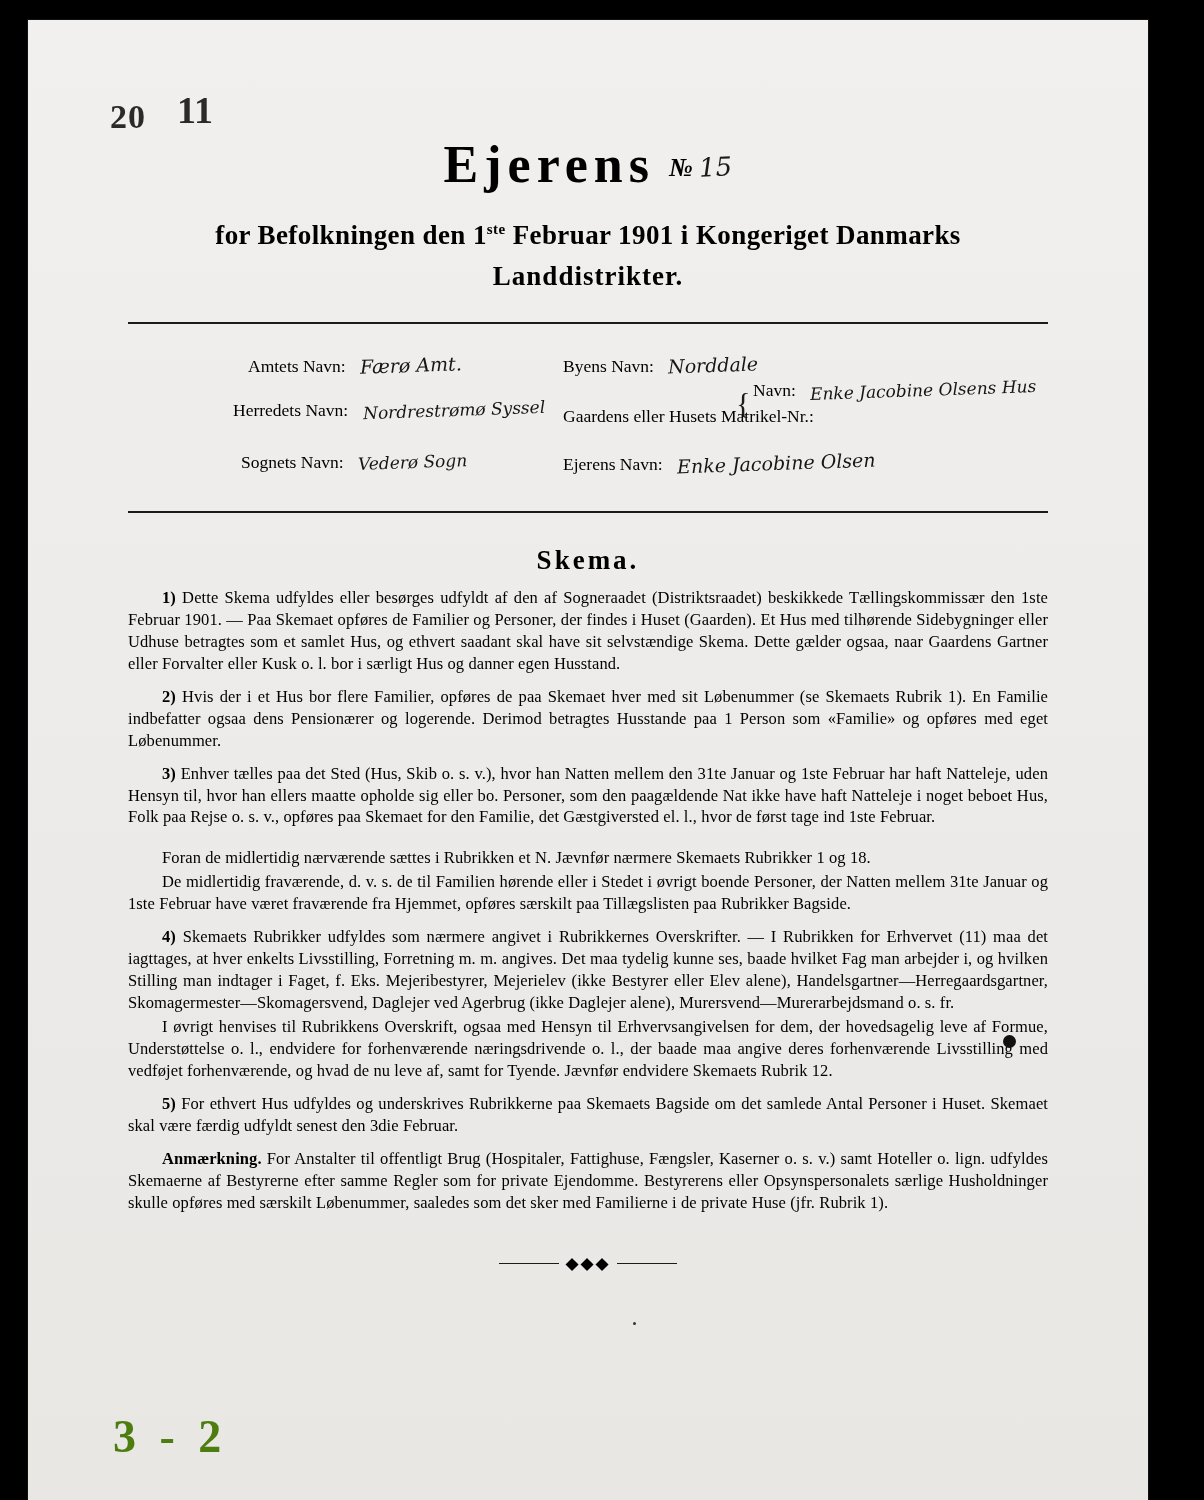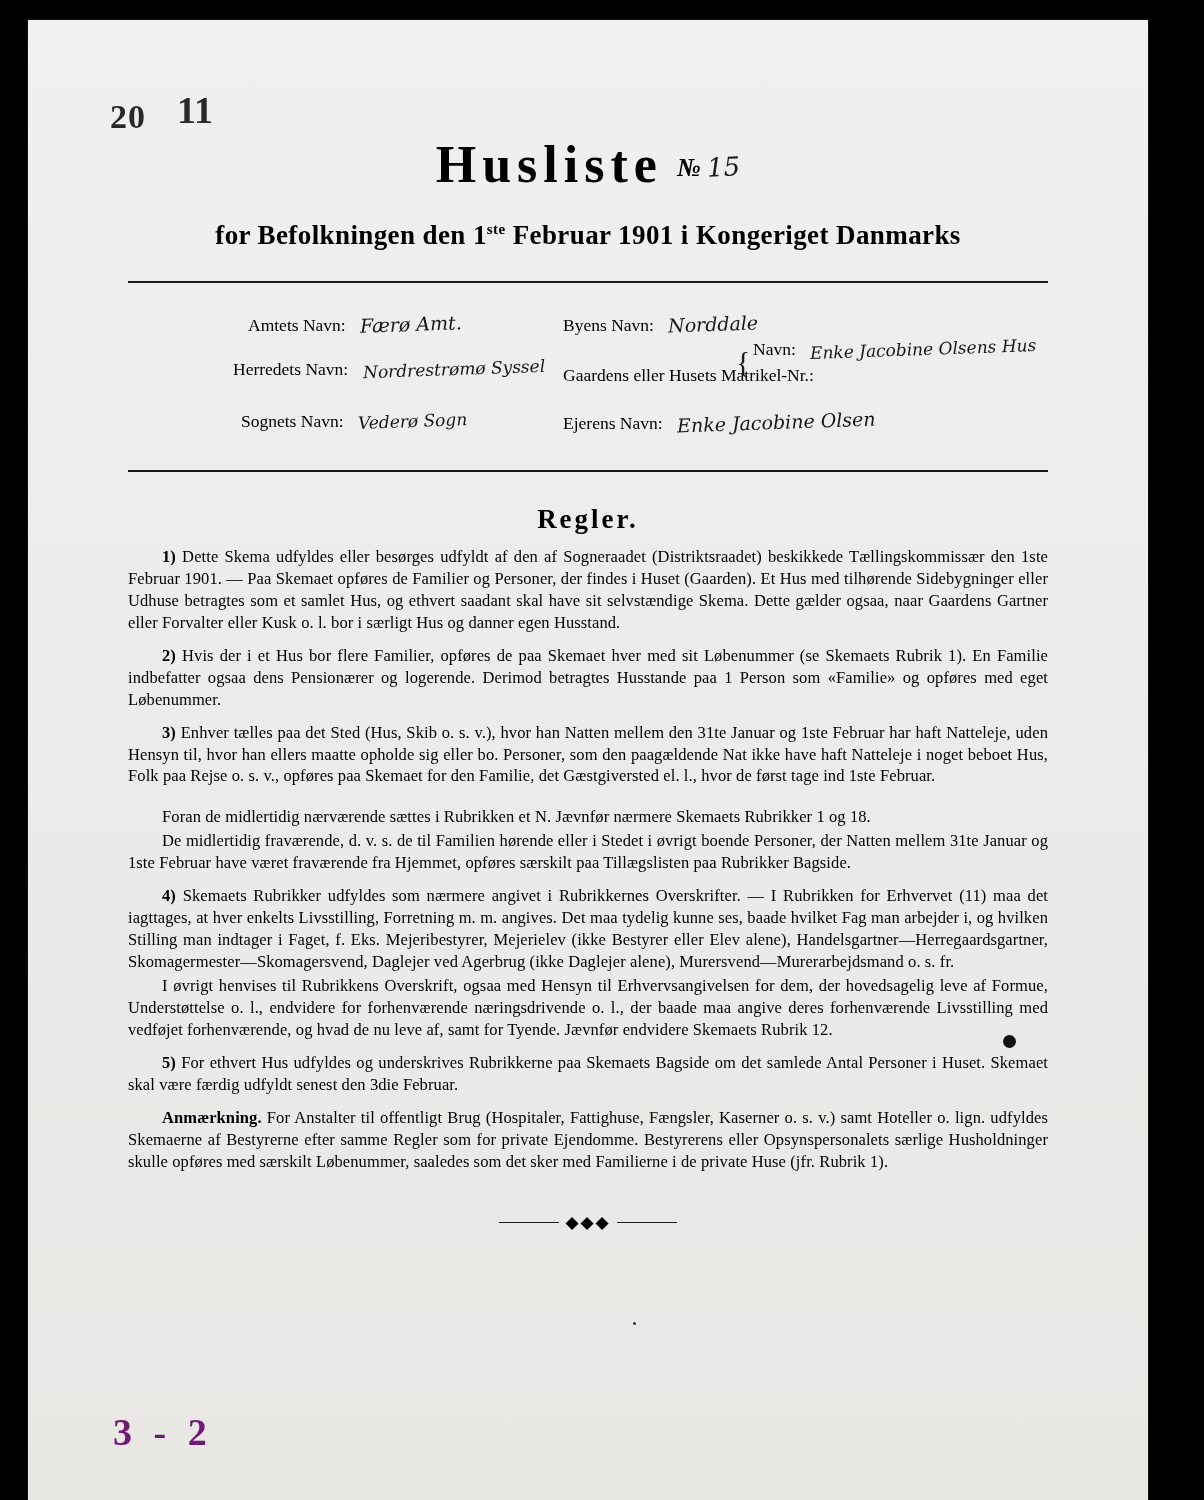--- a/index.html
+++ b/index.html
@@ -29,21 +29,21 @@
   }
   
   .pencil {
     position: absolute;
     font-family: "Liberation Serif", serif;
     color: #2a2a2a;
     font-weight: bold;
   }
   #stamp-20 { left: 82px; top: 78px; font-size: 34px; letter-spacing: 1px; }
   #stamp-11 { left: 149px; top: 68px; font-size: 38px; }
-  #mark-bottom { left: 85px; top: 1390px; font-size: 38px; letter-spacing: 6px; color: #701a75; }
+  #mark-bottom { left: 85px; top: 1390px; font-size: 46px; letter-spacing: 6px; color: #4d7c0f; }
 
   .content {
     position: absolute;
     left: 100px;
     top: 60px;
     width: 920px;
   }
   h1.title {
     margin: 55px 0 0 0;
     text-align: center;
@@ -162,26 +162,27 @@
 <div id="page">
   <div class="paper-inner"></div>
 
   <div class="pencil" id="stamp-20">20</div>
   <div class="pencil" id="stamp-11">11</div>
   <div class="pencil" id="mark-bottom">3 - 2</div>
 
   <div class="content">
 
     <h1 class="title">
-      <span>Husliste</span><span class="nr"><span>№</span> <span class="hand">15</span></span>
+      <span>Ejerens</span><span class="nr"><span>№</span> <span class="hand">15</span></span>
     </h1>
 
     <div class="sub1">
       <span>for Befolkningen den 1</span><sup>ste</sup><span> Februar 1901 i Kongeriget Danmarks</span>
     </div>
+    <div class="sub2">Landdistrikter.</div>
 
     <hr class="rule">
 
     <div class="fields">
       <div class="fld" style="left:120px; top:12px;">
         <span class="lbl">Amtets Navn:</span>
         <span class="val big">Færø Amt.</span>
       </div>
       <div class="fld" style="left:105px; top:58px;">
         <span class="lbl">Herredets Navn:</span>
@@ -211,21 +212,21 @@
       </div>
 
       <div class="fld" style="left:435px; top:110px;">
         <span class="lbl">Ejerens Navn:</span>
         <span class="val big">Enke Jacobine Olsen</span>
       </div>
     </div>
 
     <hr class="rule2">
 
-    <h2 class="regler">Regler.</h2>
+    <h2 class="regler">Skema.</h2>
 
     <p class="rule-p"><span class="num">1)</span> <span>Dette Skema udfyldes eller besørges udfyldt af den af Sogneraadet (Distriktsraadet) beskikkede Tællingskommissær den 1ste Februar 1901. — Paa Skemaet opføres de Familier og Personer, der findes i Huset (Gaarden). Et Hus med tilhørende Sidebygninger eller Udhuse betragtes som et samlet Hus, og ethvert saadant skal have sit selvstændige Skema. Dette gælder ogsaa, naar Gaardens Gartner eller Forvalter eller Kusk o. l. bor i særligt Hus og danner egen Husstand.</span></p>
     <p class="rule-p"><span class="num">2)</span> <span>Hvis der i et Hus bor flere Familier, opføres de paa Skemaet hver med sit Løbenummer (se Skemaets Rubrik 1). En Familie indbefatter ogsaa dens Pensionærer og logerende. Derimod betragtes Husstande paa 1 Person som «Familie» og opføres med eget Løbenummer.</span></p>
     <p class="rule-p"><span class="num">3)</span> <span>Enhver tælles paa det Sted (Hus, Skib o. s. v.), hvor han Natten mellem den 31te Januar og 1ste Februar har haft Natteleje, uden Hensyn til, hvor han ellers maatte opholde sig eller bo. Personer, som den paagældende Nat ikke have haft Natteleje i noget beboet Hus, Folk paa Rejse o. s. v., opføres paa Skemaet for den Familie, det Gæstgiversted el. l., hvor de først tage ind 1ste Februar.</span></p>
     <p class="rule-p" style="margin-top:19px;"><span>Foran de midlertidig nærværende sættes i Rubrikken et N. Jævnfør nærmere Skemaets Rubrikker 1 og 18.</span></p>
     <p class="rule-p" style="margin-top:2px;"><span>De midlertidig fraværende, d. v. s. de til Familien hørende eller i Stedet i øvrigt boende Personer, der Natten mellem 31te Januar og 1ste Februar have været fraværende fra Hjemmet, opføres særskilt paa Tillægslisten paa Rubrikker Bagside.</span></p>
     <p class="rule-p"><span class="num">4)</span> <span>Skemaets Rubrikker udfyldes som nærmere angivet i Rubrikkernes Overskrifter. — I Rubrikken for Erhvervet (11) maa det iagttages, at hver enkelts Livsstilling, Forretning m. m. angives. Det maa tydelig kunne ses, baade hvilket Fag man arbejder i, og hvilken Stilling man indtager i Faget, f. Eks. Mejeribestyrer, Mejerielev (ikke Bestyrer eller Elev alene), Handelsgartner—Herregaardsgartner, Skomagermester—Skomagersvend, Daglejer ved Agerbrug (ikke Daglejer alene), Murersvend—Murerarbejdsmand o. s. fr.</span></p>
     <p class="rule-p" style="margin-top:2px;"><span>I øvrigt henvises til Rubrikkens Overskrift, ogsaa med Hensyn til Erhvervsangivelsen for dem, der hovedsagelig leve af Formue, Understøttelse o. l., endvidere for forhenværende næringsdrivende o. l., der baade maa angive deres forhenværende Livsstilling med vedføjet forhenværende, og hvad de nu leve af, samt for Tyende. Jævnfør endvidere Skemaets Rubrik 12.</span></p>
     <p class="rule-p"><span class="num">5)</span> <span>For ethvert Hus udfyldes og underskrives Rubrikkerne paa Skemaets Bagside om det samlede Antal Personer i Huset. Skemaet skal være færdig udfyldt senest den 3die Februar.</span></p>
     <p class="rule-p"><span class="num">Anmærkning.</span> <span>For Anstalter til offentligt Brug (Hospitaler, Fattighuse, Fængsler, Kaserner o. s. v.) samt Hoteller o. lign. udfyldes Skemaerne af Bestyrerne efter samme Regler som for private Ejendomme. Bestyrerens eller Opsynspersonalets særlige Husholdninger skulle opføres med særskilt Løbenummer, saaledes som det sker med Familierne i de private Huse (jfr. Rubrik 1).</span></p>

